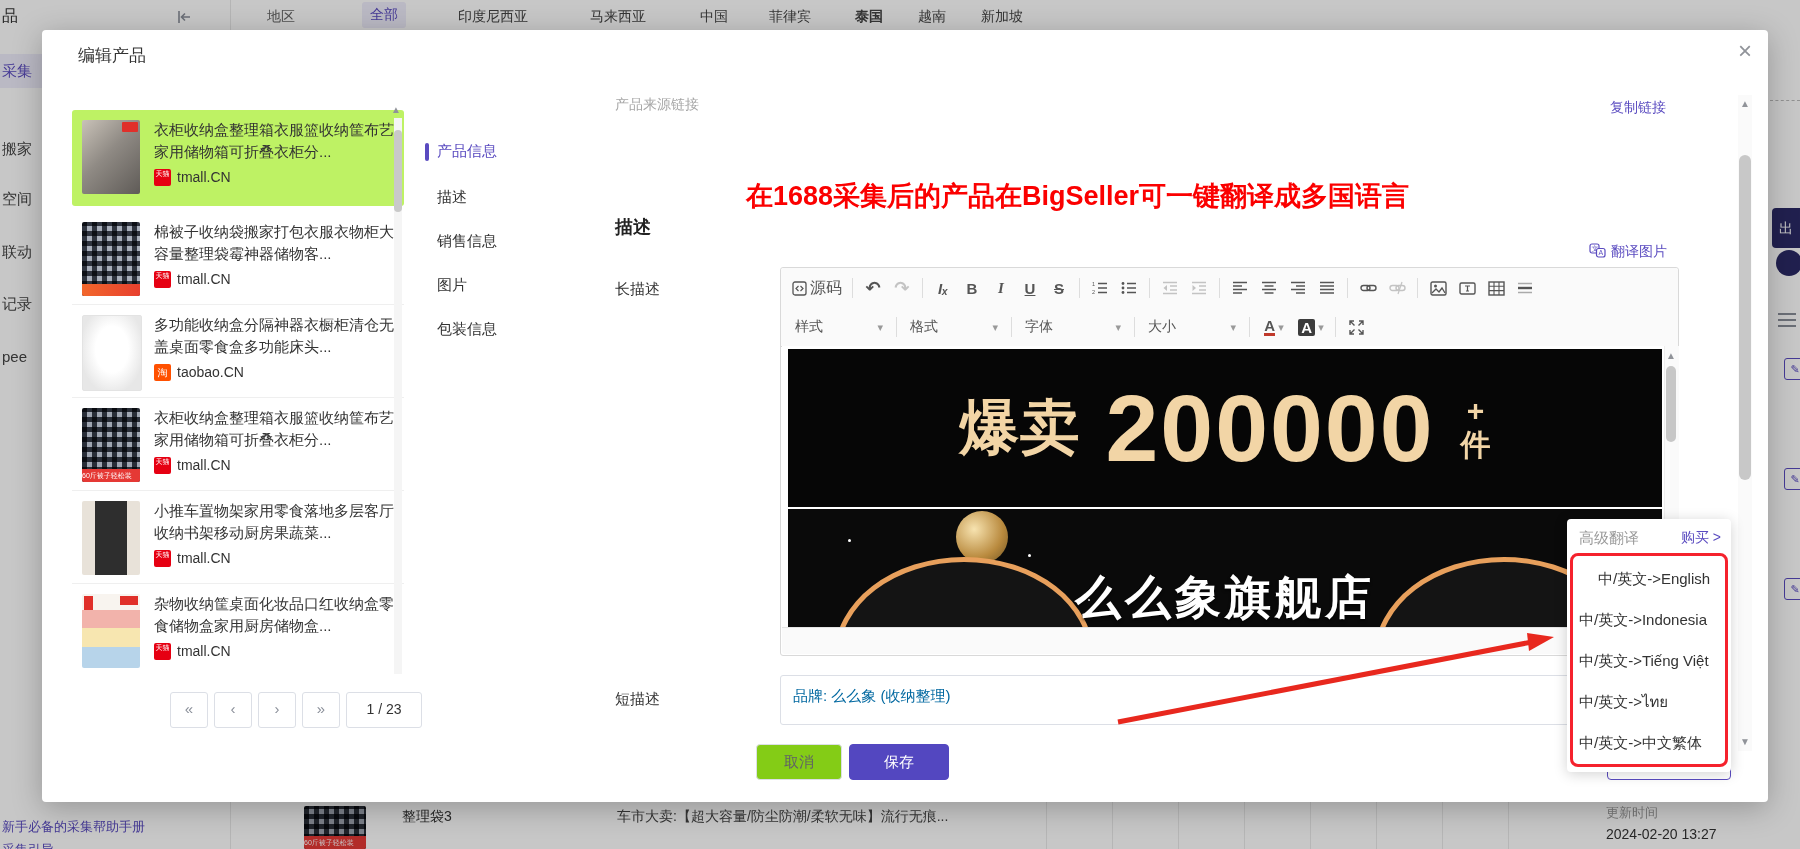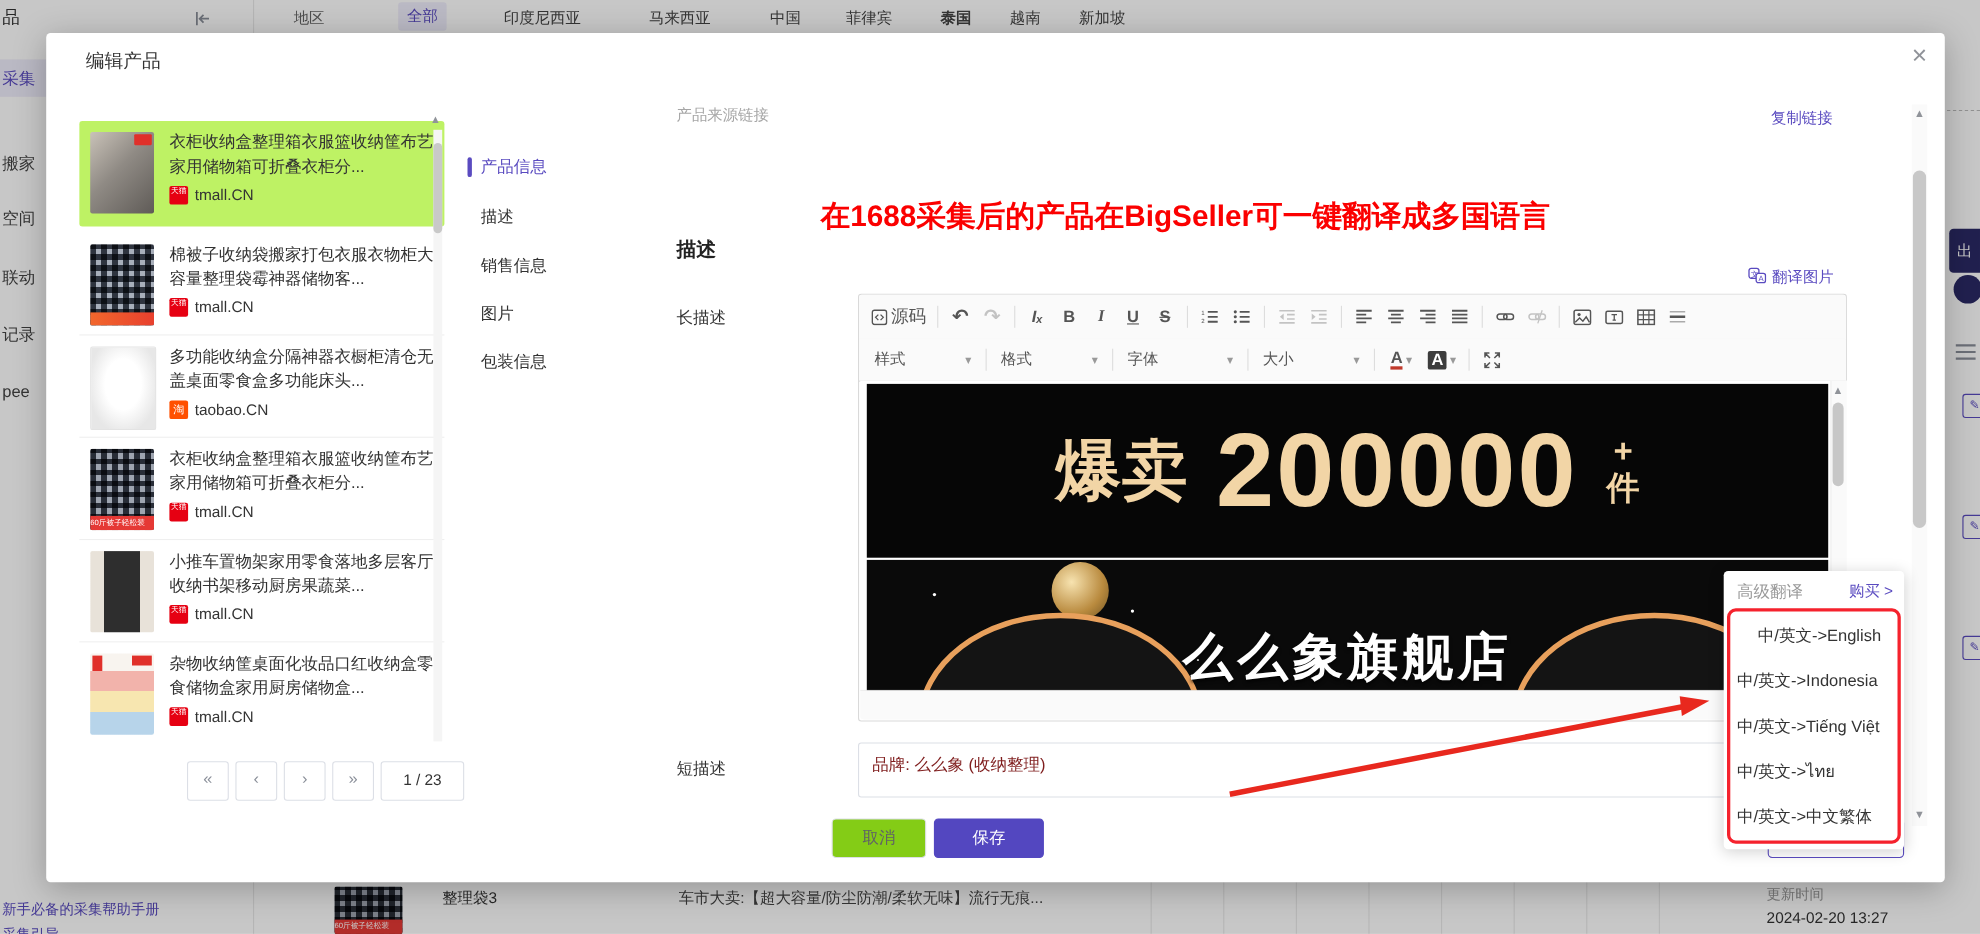--- a/index.html
+++ b/index.html
@@ -91,21 +91,21 @@
   .disco{position:absolute;left:168px;top:2px;width:52px;height:52px;border-radius:50%;
          background:radial-gradient(circle at 35% 35%,#f7e3b0,#b98a3e 60%,#6e5222);}
   .spark{position:absolute;background:#fff;border-radius:50%;}
   .store{position:absolute;left:0;right:0;top:58px;text-align:center;color:#fff;font-size:46px;font-weight:bold;letter-spacing:4px;text-shadow:0 2px 3px rgba(0,0,0,.6);}
   .escroll-track{position:absolute;left:882px;top:0;width:14px;height:283px;background:#fafafa;border-left:1px solid #eee;}
   .escroll-up{position:absolute;left:884px;top:4px;font-size:10px;color:#909399;}
   .escroll-thumb{position:absolute;left:884px;top:20px;width:10px;height:76px;background:#c7c7c7;border-radius:5px;}
   .efoot{position:absolute;left:1px;right:1px;bottom:1px;height:26px;background:#fafafa;border-top:1px solid #e5e5e5;border-radius:0 0 3px 3px;}
   
   .shortdesc{position:absolute;left:738px;top:645px;width:946px;height:50px;border:1px solid #dcdfe6;border-radius:3px;
-             box-sizing:border-box;overflow:hidden;padding:8px 12px;color:#7f1d1d;font-size:15px;line-height:24px;}
+             box-sizing:border-box;overflow:hidden;padding:8px 12px;color:#0369a1;font-size:15px;line-height:24px;}
   
   .btn{position:absolute;height:36px;border-radius:4px;text-align:center;line-height:34px;font-size:15px;cursor:pointer;box-sizing:border-box;}
   .btn.plain{background:#84cc16;border:1px solid #dcdfe6;color:#606266;}
   .btn.primary{background:#5347c0;color:#fff;border:1px solid #5347c0;}
   .btn.ghost{background:#fff;border:1px solid #5a4bc0;color:#5a4bc0;}
   
   .tdrop{position:absolute;left:1525px;top:489px;width:164px;height:253px;background:#fff;border-radius:4px;
          box-shadow:0 2px 14px rgba(0,0,0,.18);z-index:50;}
   .tdrop-head{position:absolute;left:12px;right:10px;top:10px;display:flex;justify-content:space-between;font-size:15px;}
   .tdrop-opt{position:absolute;left:12px;height:36px;line-height:36px;font-size:15px;color:#333;white-space:nowrap;cursor:pointer;}

